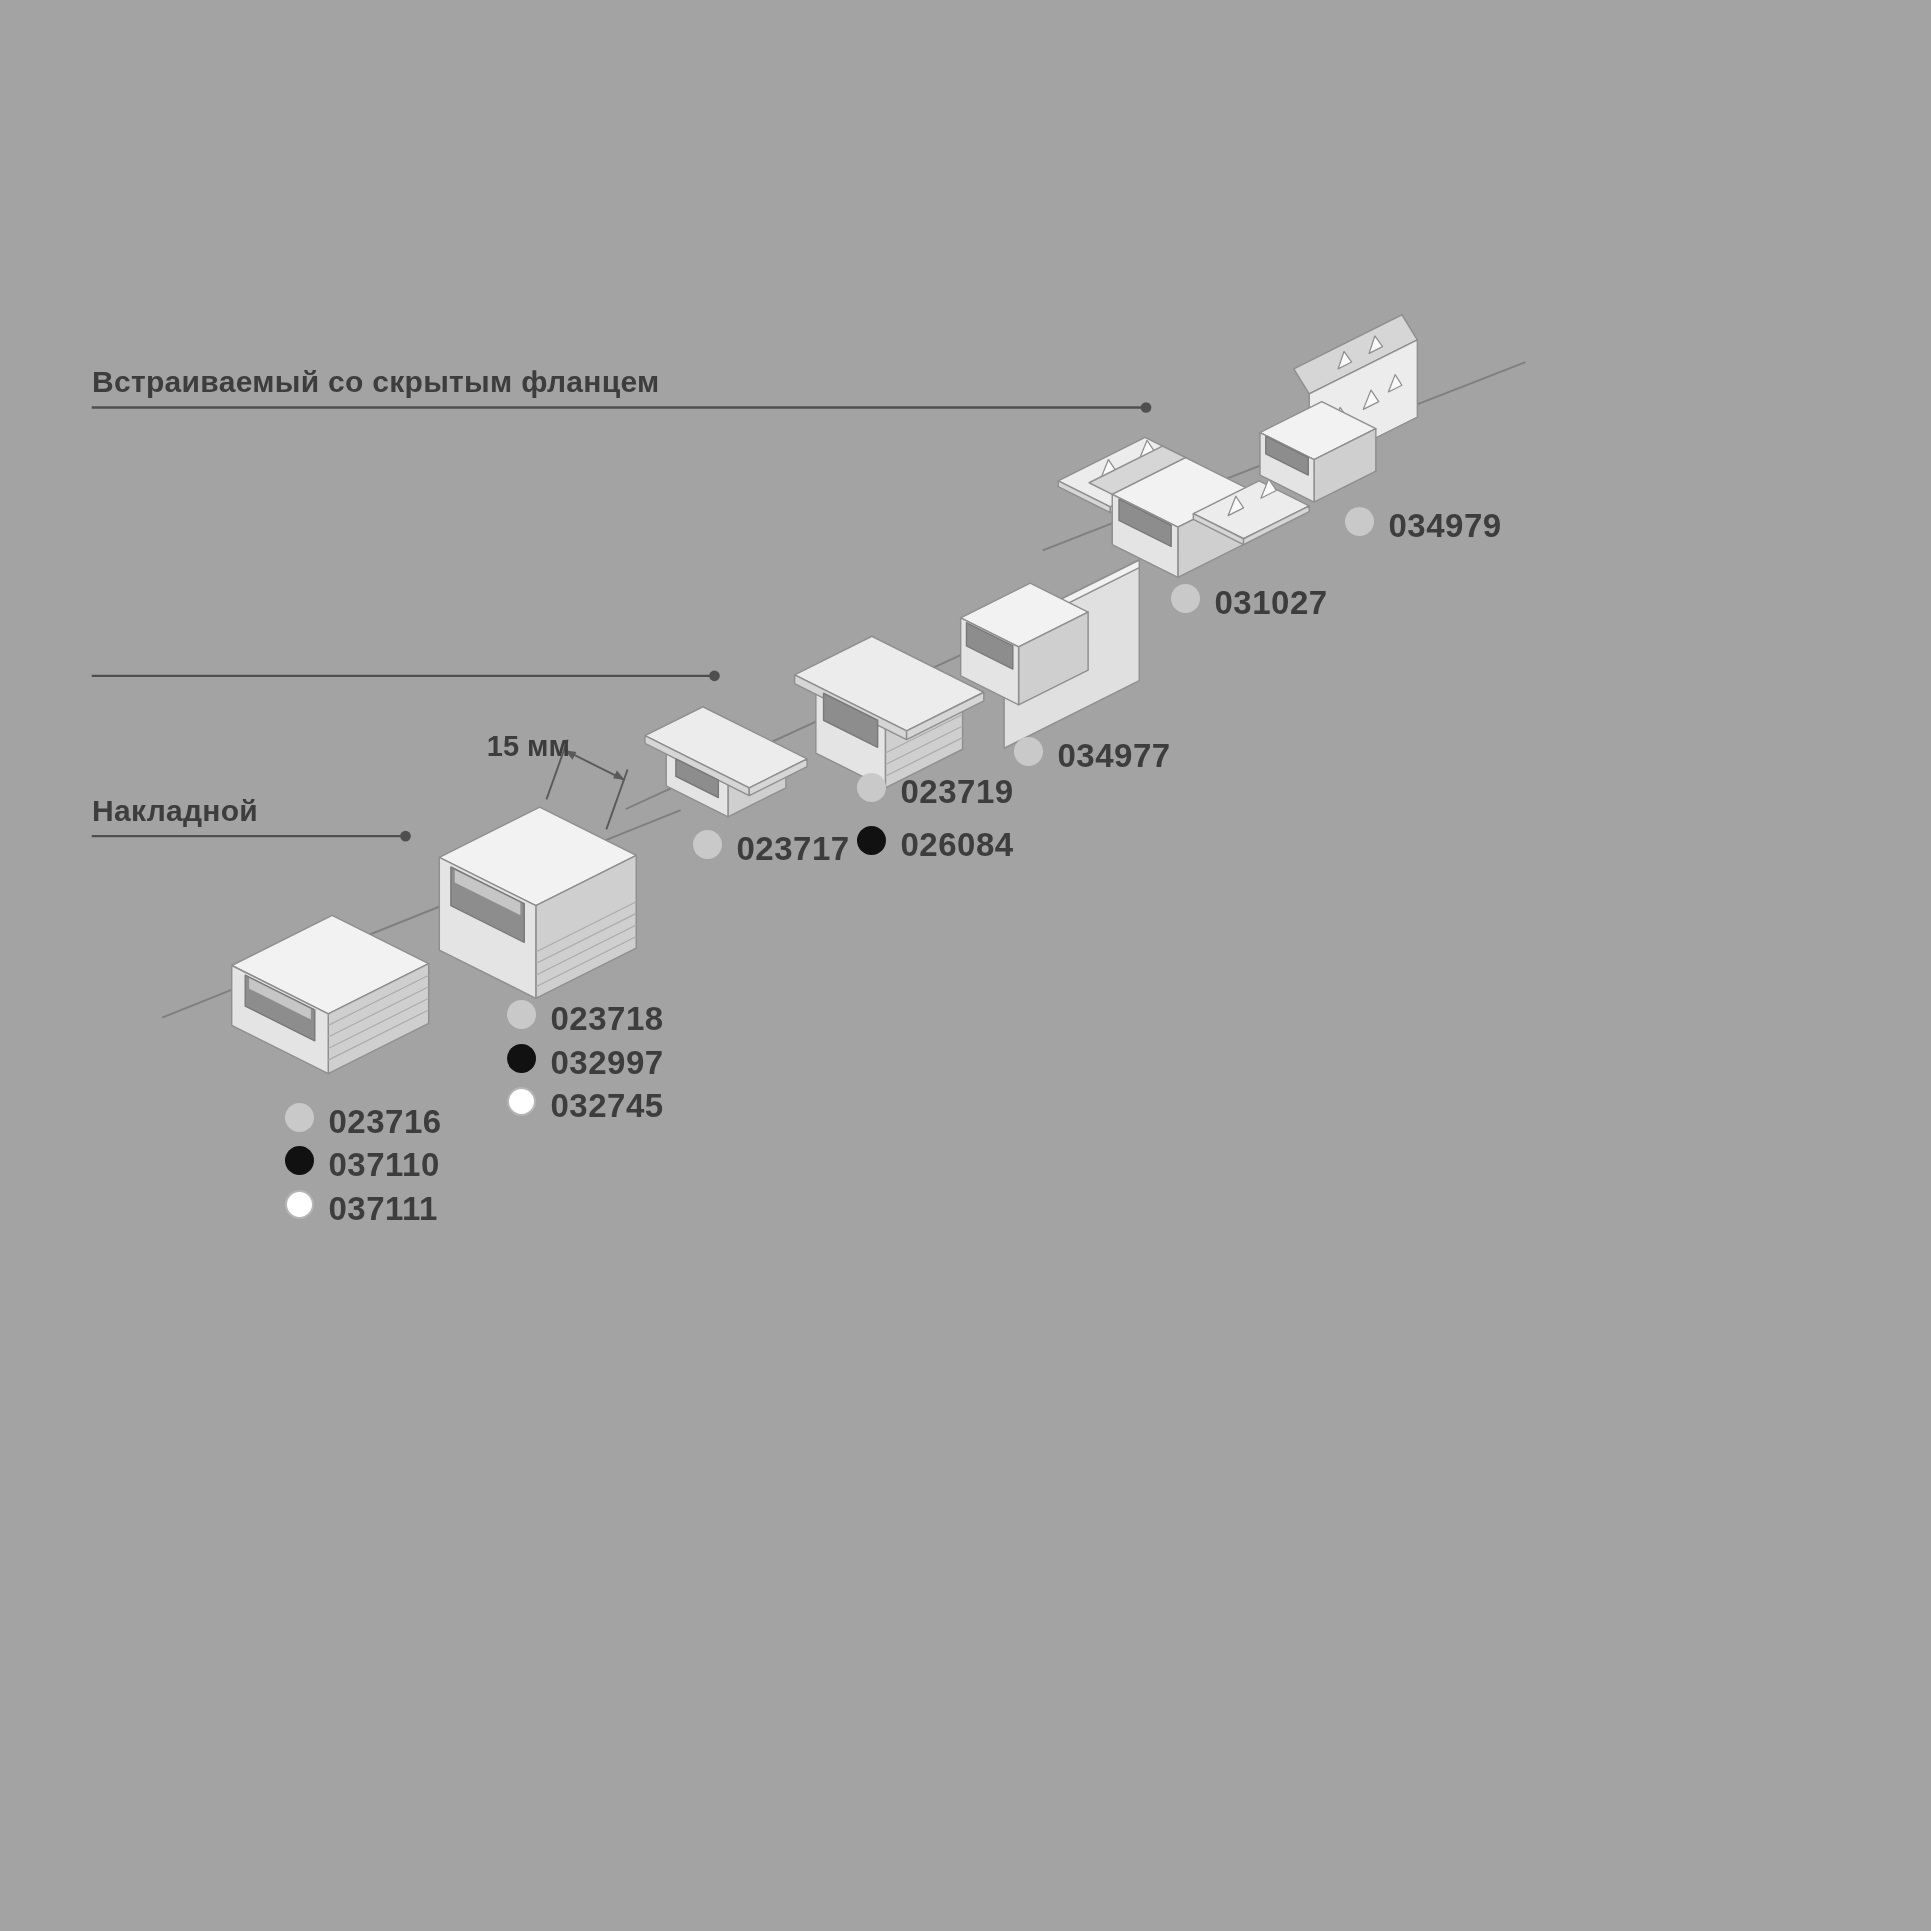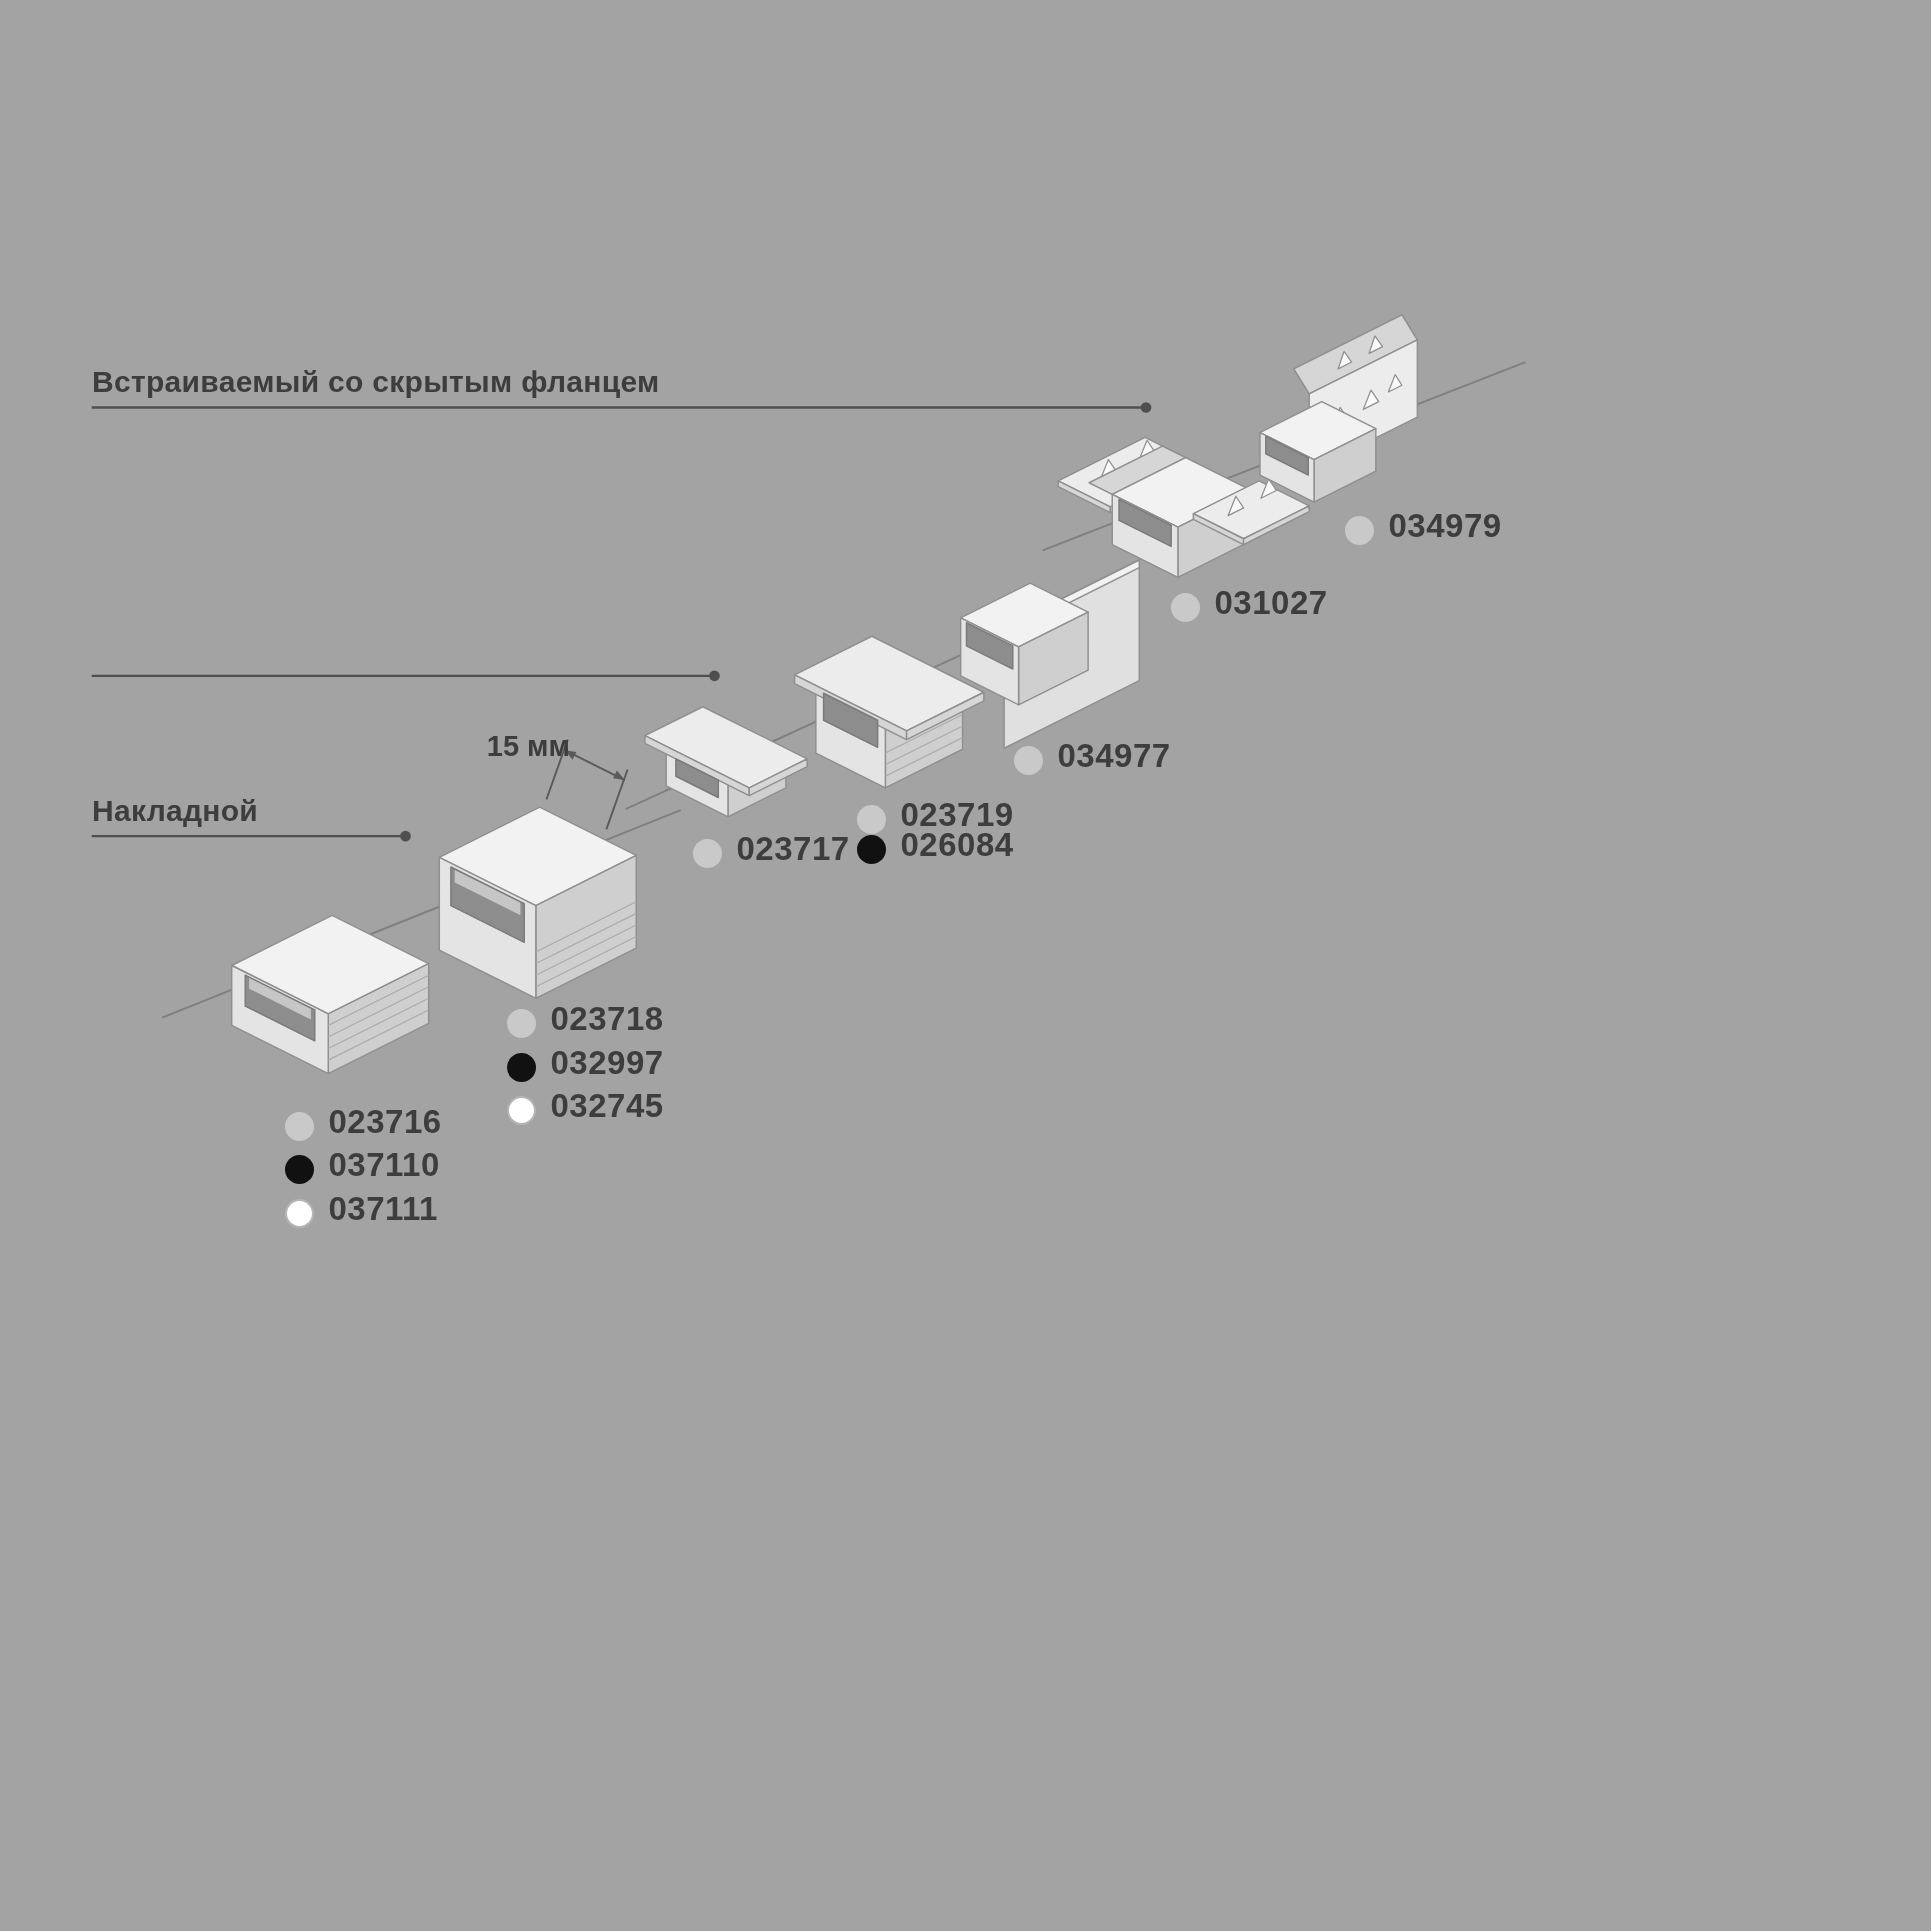--- a/index.html
+++ b/index.html
@@ -23,21 +23,21 @@
   .uldot{fill:#4f4f4f;}
   .tri{fill:#fafafa;stroke:#8f8f8f;stroke-width:1.3;stroke-linejoin:round;}
   .dimline{stroke:#5a5a5a;stroke-width:2;}
   .dimarrow{fill:#5a5a5a;}
 
   
   .cat-label{position:absolute;font-size:30px;font-weight:bold;color:#3d3d3d;
              white-space:nowrap;letter-spacing:0.3px;}
   .dim-label{position:absolute;font-size:29px;font-weight:bold;color:#3d3d3d;
              width:116px;text-align:right;white-space:nowrap;}
-  .code-item{position:absolute;display:flex;align-items:flex-end;gap:14.5px;}
+  .code-item{position:absolute;display:flex;align-items:flex-start;gap:14.5px;}
   .dot{width:29px;height:29px;border-radius:50%;background:#c9c9c9;flex:0 0 auto;}
   .dot[data-dot="gray"]{background:#c9c9c9;}
   .dot[data-dot="black"]{background:#111111;}
   .dot[data-dot="white"]{background:#ffffff;border:2.9px solid #b5b5b5;box-sizing:border-box;}
   .code-text{font-size:33px;font-weight:bold;color:#3d3d3d;letter-spacing:0.5px;white-space:nowrap;}
 </style>
 </head>
 <body>
 
 <div class="canvas">
@@ -194,21 +194,21 @@
   <div class="code-item" style="left:507px;top:1087px">
     <span class="dot" data-dot="white"></span>
     <span class="code-text">032745</span>
   </div>
 
   <div class="code-item" style="left:693px;top:830px">
     <span class="dot" data-dot="gray"></span>
     <span class="code-text">023717</span>
   </div>
 
-  <div class="code-item" style="left:857px;top:796px">
+  <div class="code-item" style="left:857px;top:773px">
     <span class="dot" data-dot="gray"></span>
     <span class="code-text">023719</span>
   </div>
   <div class="code-item" style="left:857px;top:826px">
     <span class="dot" data-dot="black"></span>
     <span class="code-text">026084</span>
   </div>
 
   <div class="code-item" style="left:1014px;top:737px">
     <span class="dot" data-dot="gray"></span>

